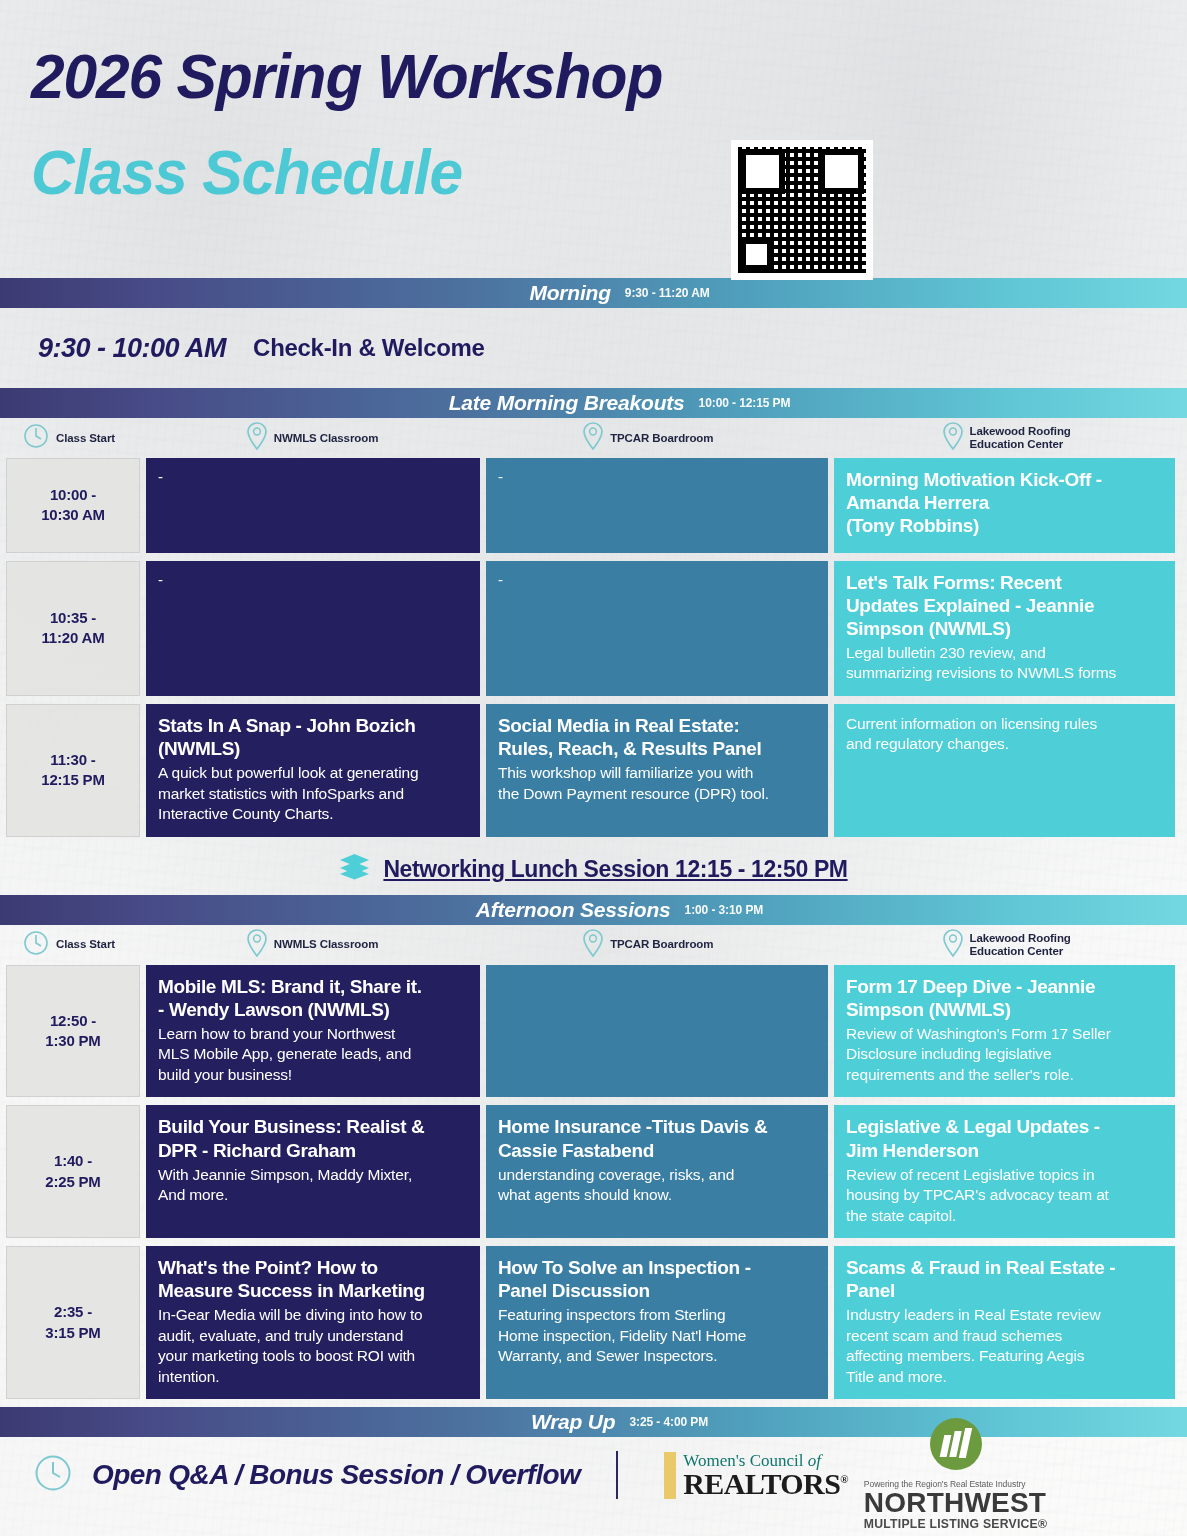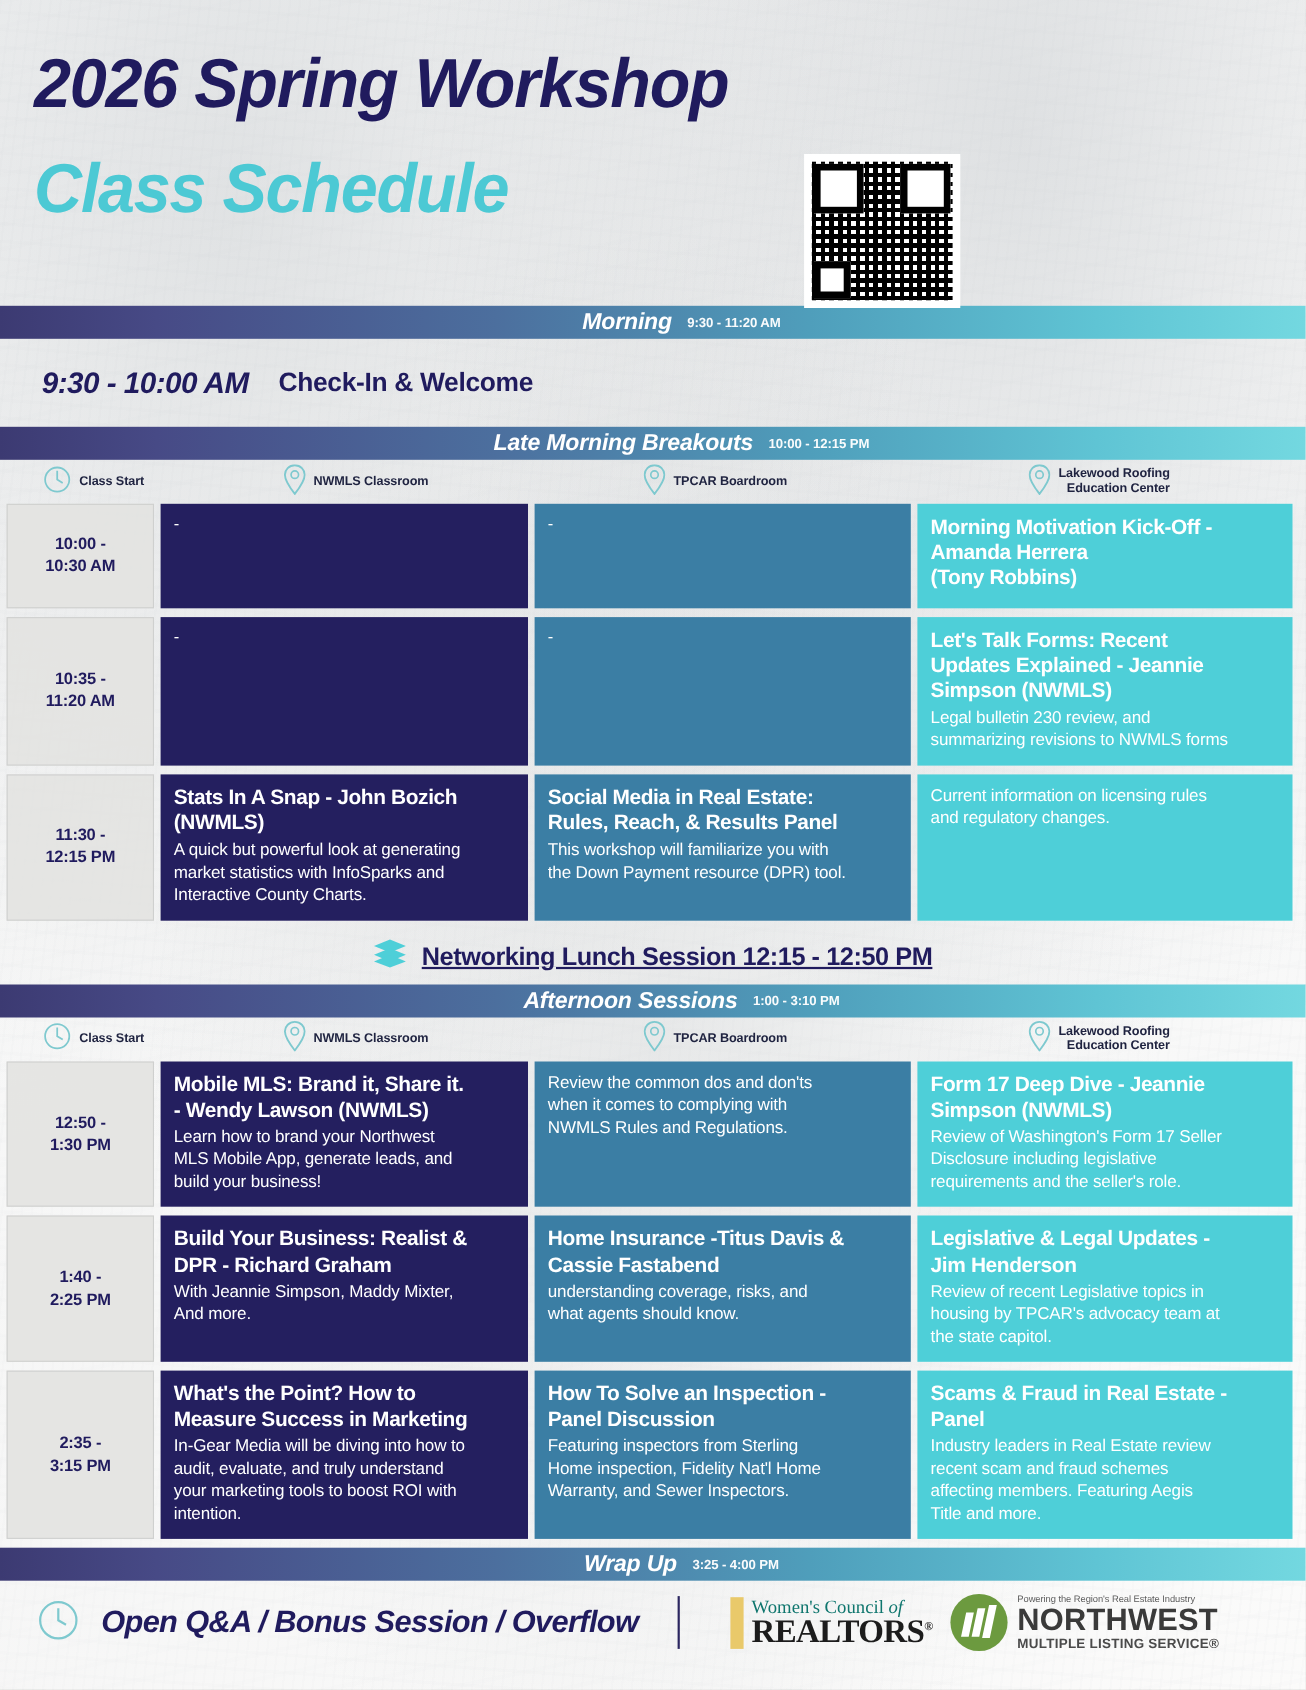--- a/index.html
+++ b/index.html
@@ -108,22 +108,21 @@
     height: 80px; display: flex; align-items: center;
     padding-left: 38px; color: #201b5e;
   }
   .checkin .t { font-size: 27px; font-weight: 700; font-style: italic; letter-spacing: -0.5px; }
   .checkin .l { font-size: 24px; font-weight: 600; margin-left: 27px; letter-spacing: -0.3px; }
 
   
   .colhead {
     height: 40px; display: flex; align-items: center;
     position: relative;
-    padding: 0 24px;
-    text-align: right;
+    padding: 0 8px;
   }
   .colhead .cell { display: flex; align-items: center; gap: 7px; }
   .colhead .cell.c0 { width: 145px; padding-left: 15px; }
   .colhead .cell.c1 { width: 343px; padding-left: 94px; }
   .colhead .cell.c2 { width: 345px; padding-left: 88px; }
   .colhead .cell.c3 { width: 340px; padding-left: 103px; }
   .colhead .lbl {
     font-size: 11.5px; font-weight: 700; color: #1f2340;
     line-height: 1.12; letter-spacing: -0.1px;
   }
@@ -184,21 +183,21 @@
 
   .logos { display: flex; align-items: center; gap: 16px; margin-left: 26px; }
   .wcr { display: flex; align-items: stretch; gap: 7px; }
   .wcr .bar { width: 12px; background: #e9c96a; }
   .wcr .txtwrap { display: flex; flex-direction: column; justify-content: center; }
   .wcr .l1 { font-family: "Liberation Serif", serif; font-size: 17px; color: #0f766e; line-height: 1; }
   .wcr .l1 em { font-style: italic; }
   .wcr .l2 { font-family: "Liberation Serif", serif; font-size: 30px; font-weight: 700; color: #1c1c1c; line-height: 1; letter-spacing: -0.6px; }
   .wcr .l2 sup { font-size: 11px; vertical-align: super; }
 
-  .nwmls { display: flex; align-items: center; gap: 9px; }
+  .nwmls { display: flex; align-items: center; gap: 9px; flex-direction: column; }
   .nwmls .badge {
     width: 52px; height: 52px; border-radius: 50%;
     background: #6c9a3f; position: relative; flex: 0 0 auto;
   }
   .nwmls .badge span {
     position: absolute; top: 13px; width: 7px; height: 26px;
     background: #fff; transform: skewX(-12deg);
   }
   .nwmls .badge span:nth-child(1) { left: 12px; height: 22px; top: 17px; }
   .nwmls .badge span:nth-child(2) { left: 22px; height: 26px; top: 13px; }
@@ -379,23 +378,20 @@
         <div class="time-cell" style="white-space: pre-line;">12:50 -
 1:30 PM</div>
         <div class="card navy col-1">
           <div class="ttl">Mobile MLS: Brand it, Share it.
 - Wendy Lawson (NWMLS)</div>
           <div class="dsc">Learn how to brand your Northwest
 MLS Mobile App, generate leads, and
 build your business!</div>
         </div>
         <div class="card blue col-2">
-          <div class="dsc">Review the common dos and don'ts
-when it comes to complying with
-NWMLS Rules and Regulations.</div>
         </div>
         <div class="card teal col-3">
           <div class="ttl">Form 17 Deep Dive - Jeannie
 Simpson (NWMLS)</div>
           <div class="dsc">Review of Washington's Form 17 Seller
 Disclosure including legislative
 requirements and the seller's role.</div>
         </div>
       </div>
       <div class="row">

